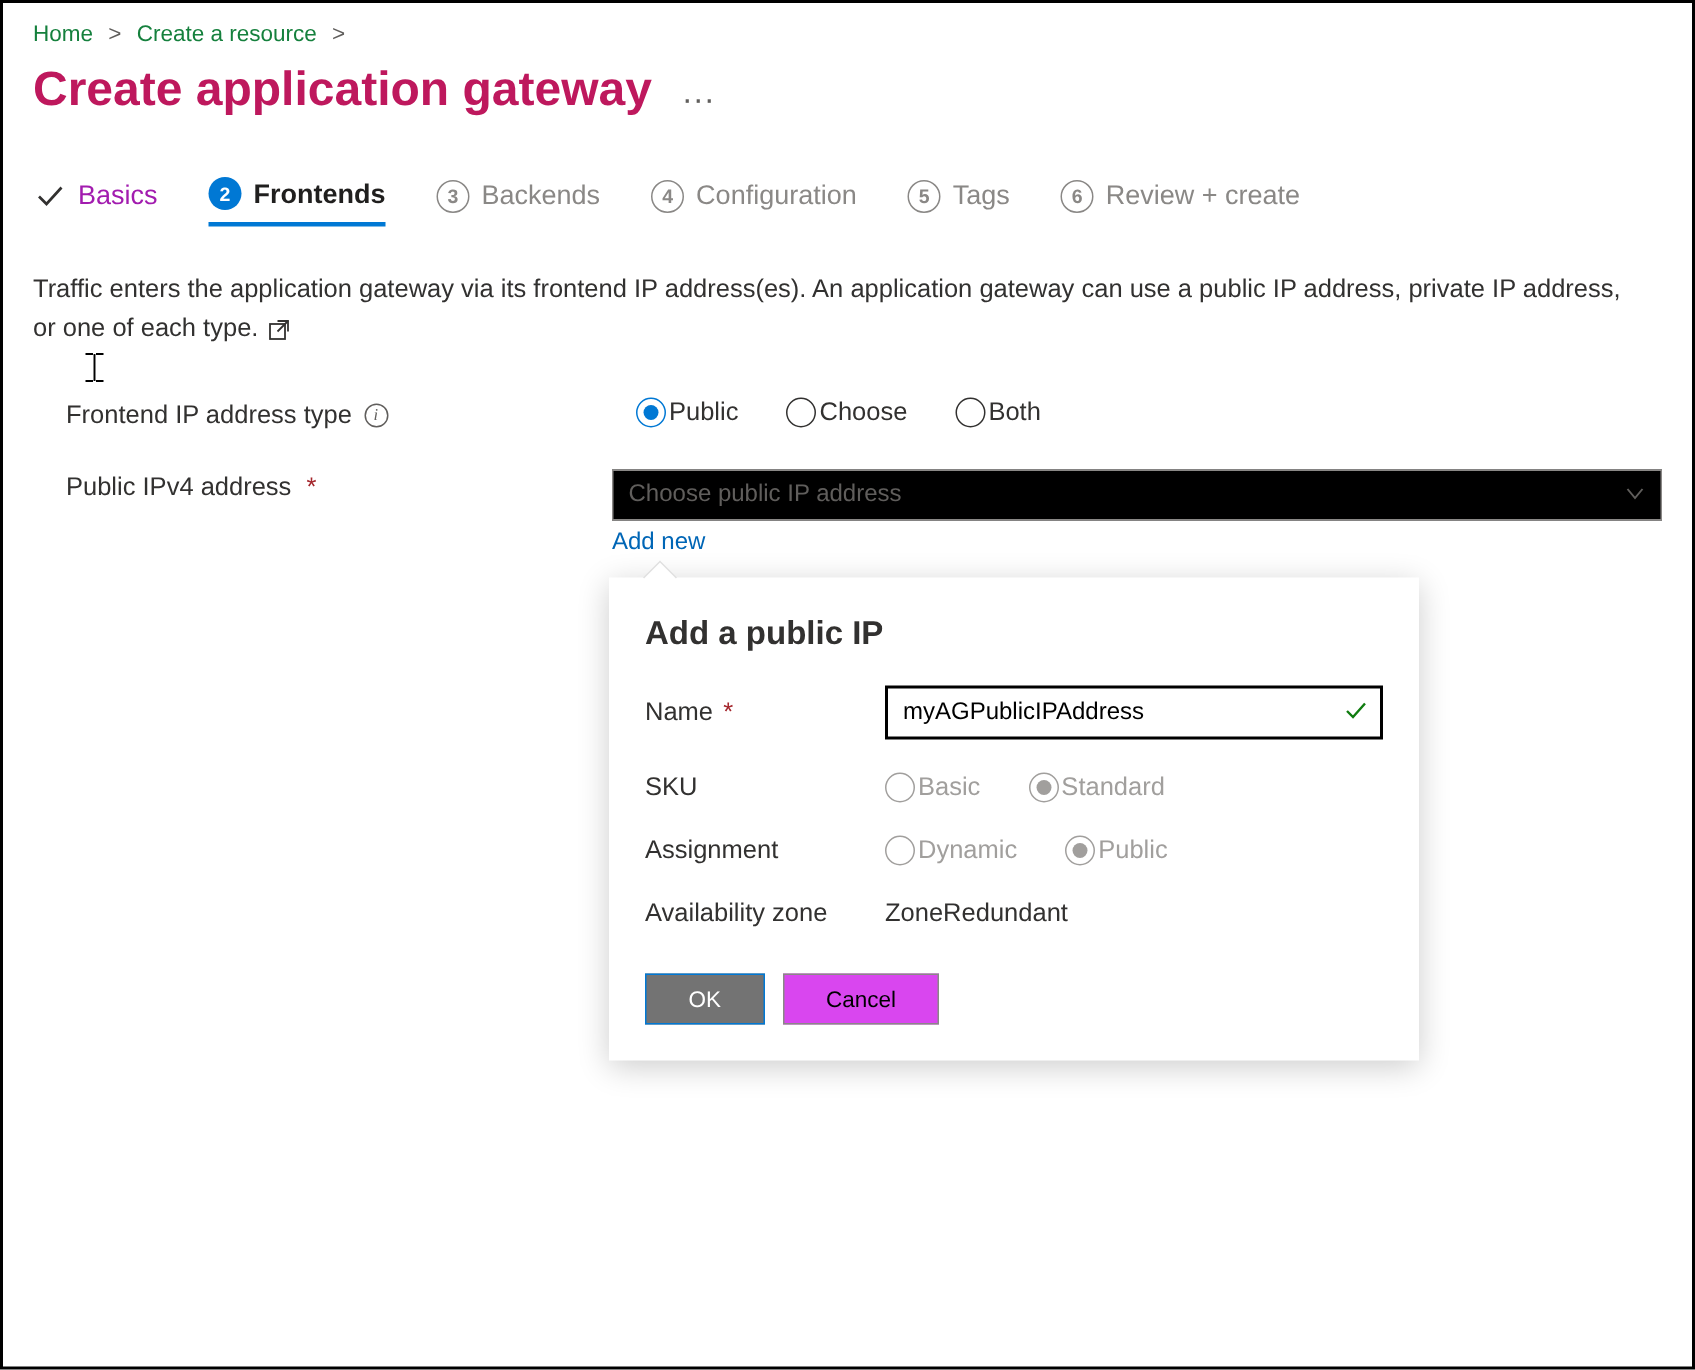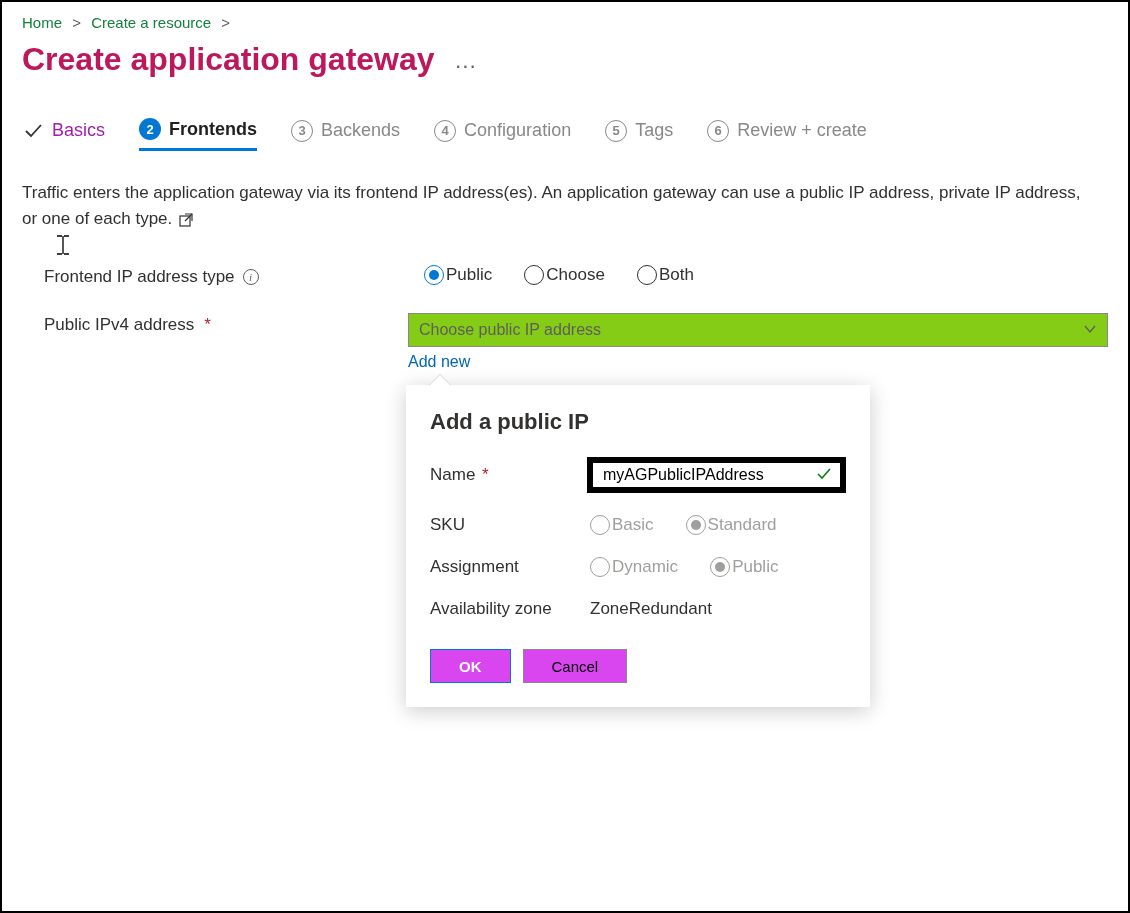--- a/index.html
+++ b/index.html
@@ -167,21 +167,21 @@
     height: 34px;
     width: 700px;
     max-width: 100%;
     display: flex;
     align-items: center;
     justify-content: space-between;
     padding: 0 10px;
     font-size: 16px;
     color: #605e5c;
     cursor: pointer;
-    background: #84cc16;
+    background: #000000;
   }
   .select .chevron-down { font-size: 14px; color: #605e5c; }
   .add-new-link {
     color: #0066b6;
     font-size: 16px;
     text-decoration: none;
     cursor: pointer;
     display: inline-block;
     margin-top: 6px;
   }
@@ -197,21 +197,21 @@
     background: #fff;
     transform: rotate(45deg);
     border-left: 1px solid rgba(0,0,0,0.12);
     border-top: 1px solid rgba(0,0,0,0.12);
     z-index: 11;
   }
   .callout {
     position: absolute;
     top: 38px;
     left: -2px;
-    width: 464px;
+    width: 540px;
     background: #fff;
     box-shadow: 0 4px 20px rgba(0,0,0,0.2);
     padding: 24px 24px 24px 24px;
     z-index: 10;
   }
   .callout h2 {
     font-size: 22px;
     font-weight: 600;
     margin-bottom: 22px;
   }
@@ -223,21 +223,21 @@
   .callout .crow .clabel {
     width: 160px;
     font-size: 17px;
     color: #323130;
   }
   .callout .crow .cinput { flex: 1; }
 
   .text-input-wrap {
     display: flex;
     align-items: center;
-    border: 6px solid #000000;
+    border: 2px solid #000000;
     height: 36px;
     padding: 0 8px 0 10px;
     gap: 6px;
   }
   .text-input-wrap input {
     border: none;
     outline: none;
     font-size: 16px;
     flex: 1;
     font-family: inherit;
@@ -254,24 +254,24 @@
   .btn {
     height: 34px;
     padding: 0 28px;
     font-size: 15px;
     font-family: inherit;
     cursor: pointer;
     border: 1px solid #8a8886;
     background: #d946ef;
   }
   .btn.primary {
-    background: #d946ef;
+    background: #737373;
     border-color: #0078d4;
     color: #fff;
-    font-weight: 700;
+    font-weight: 400;
   }
 
   .text-cursor {
     position: absolute;
     left: 52px;
     top: 232px;
     pointer-events: none;
   }
 </style>
 </head>

